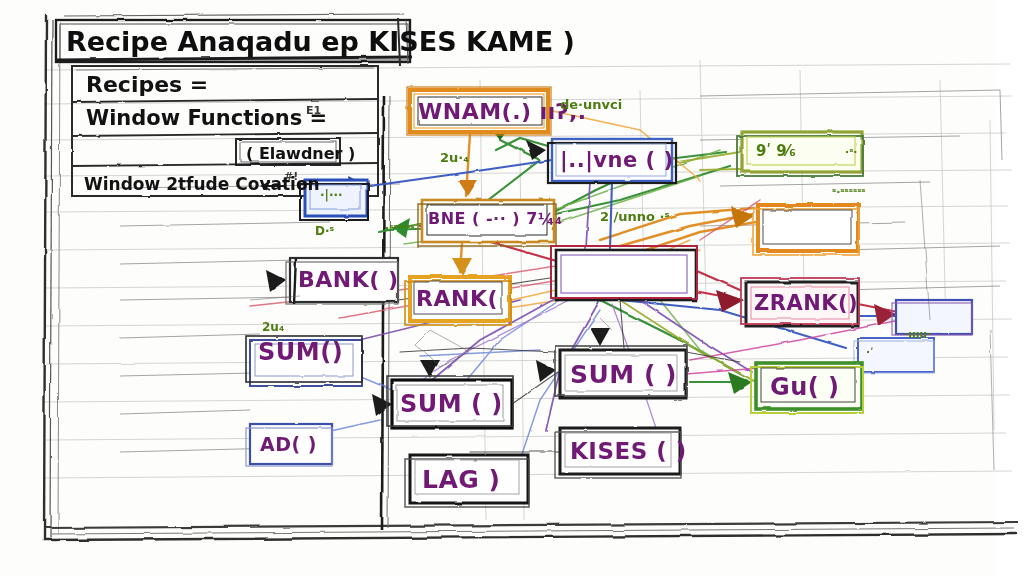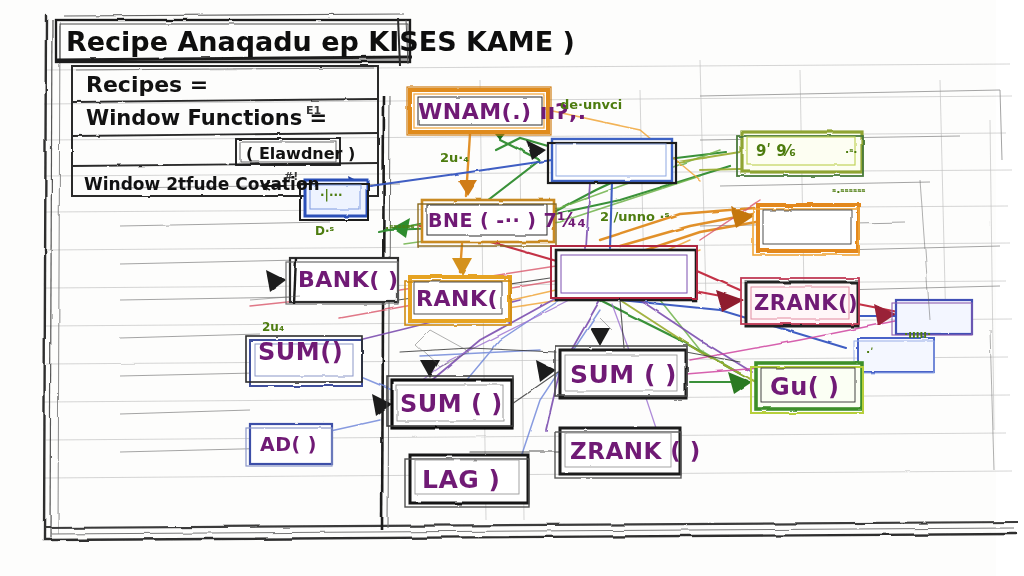--- a/index.html
+++ b/index.html
@@ -356,34 +356,35 @@
   <div class="lbl title-lbl" style="left:66px;top:26px;font-size:27px;">Recipe Anaqadu ep KISES KAME )</div>
 
   <div class="lbl legend-lbl" style="left:86px;top:72px;font-size:22px;">Recipes =</div>
   <div class="lbl legend-lbl" style="left:86px;top:106px;font-size:21px;">Window Functions  =</div>
   <div class="lbl tiny" style="left:306px;top:104px;font-size:11px;">E1</div>
   <div class="lbl legend-lbl" style="left:246px;top:144px;font-size:16px;">( Elawdner )</div>
   <div class="lbl legend-lbl" style="left:84px;top:174px;font-size:17px;">Window 2tfude Covation</div>
   <div class="lbl tiny" style="left:284px;top:170px;font-size:11px;">#!</div>
 
   <div class="lbl node-lbl" style="left:418px;top:99px;font-size:22px;">WNAM(.) ııʔ,.</div>
+  <div class="lbl node-lbl" style="left:560px;top:148px;font-size:21px;">|..|vne ( )</div>
   <div class="lbl scribble" style="left:756px;top:142px;font-size:15px;">9ʹ 9⁄₆</div>
   <div class="lbl scribble" style="left:320px;top:188px;font-size:12px;">·|···</div>
-  <div class="lbl node-lbl" style="left:428px;top:209px;font-size:19px;">BNE ( -·· ) 7¼₄</div>
+  <div class="lbl node-lbl" style="left:428px;top:209px;font-size:16px;">BNE ( -·· ) 7¼₄</div>
   <div class="lbl node-lbl" style="left:298px;top:267px;font-size:22px;">BANK( )</div>
   <div class="lbl node-lbl" style="left:416px;top:286px;font-size:22px;">RANK(</div>
   <div class="lbl node-lbl" style="left:754px;top:291px;font-size:21px;">ZRANK()</div>
   <div class="lbl scribble" style="left:904px;top:308px;font-size:11px;margin-top:20px;">·ııııı·</div>
   <div class="lbl scribble" style="left:866px;top:346px;font-size:11px;">·ʹ</div>
   <div class="lbl node-lbl" style="left:258px;top:338px;font-size:24px;">SUM()</div>
   <div class="lbl node-lbl" style="left:570px;top:360px;font-size:25px;">SUM ( )</div>
   <div class="lbl node-lbl" style="left:400px;top:390px;font-size:24px;">SUM ( )</div>
   <div class="lbl node-lbl" style="left:770px;top:373px;font-size:24px;">Gu( )</div>
   <div class="lbl node-lbl" style="left:260px;top:433px;font-size:19px;">AD( )</div>
-  <div class="lbl node-lbl" style="left:570px;top:438px;font-size:23px;">ZRANK ( )</div>
+  <div class="lbl node-lbl" style="left:570px;top:438px;font-size:23px;">KISES ( )</div>
   <div class="lbl node-lbl" style="left:422px;top:465px;font-size:25px;text-align:right;">LAG )</div>
 
   <div class="lbl scribble" style="left:560px;top:97px;font-size:13px;">de·unvci</div>
   <div class="lbl scribble" style="left:440px;top:150px;font-size:13px;">2u·₄</div>
   <div class="lbl scribble" style="left:600px;top:209px;font-size:13px;">2 /unno ·ˢ</div>
   <div class="lbl scribble" style="left:315px;top:224px;font-size:12px;">D·ˢ</div>
   <div class="lbl scribble" style="left:385px;top:222px;font-size:11px;">·ˢˢˢˢˢˢ</div>
   <div class="lbl scribble" style="left:262px;top:320px;font-size:12px;">2u₄</div>
   <div class="lbl scribble" style="left:845px;top:146px;font-size:11px;">·ˢ·</div>
   <div class="lbl scribble" style="left:832px;top:186px;font-size:11px;">ˢ·ˢˢˢˢˢˢ</div>

